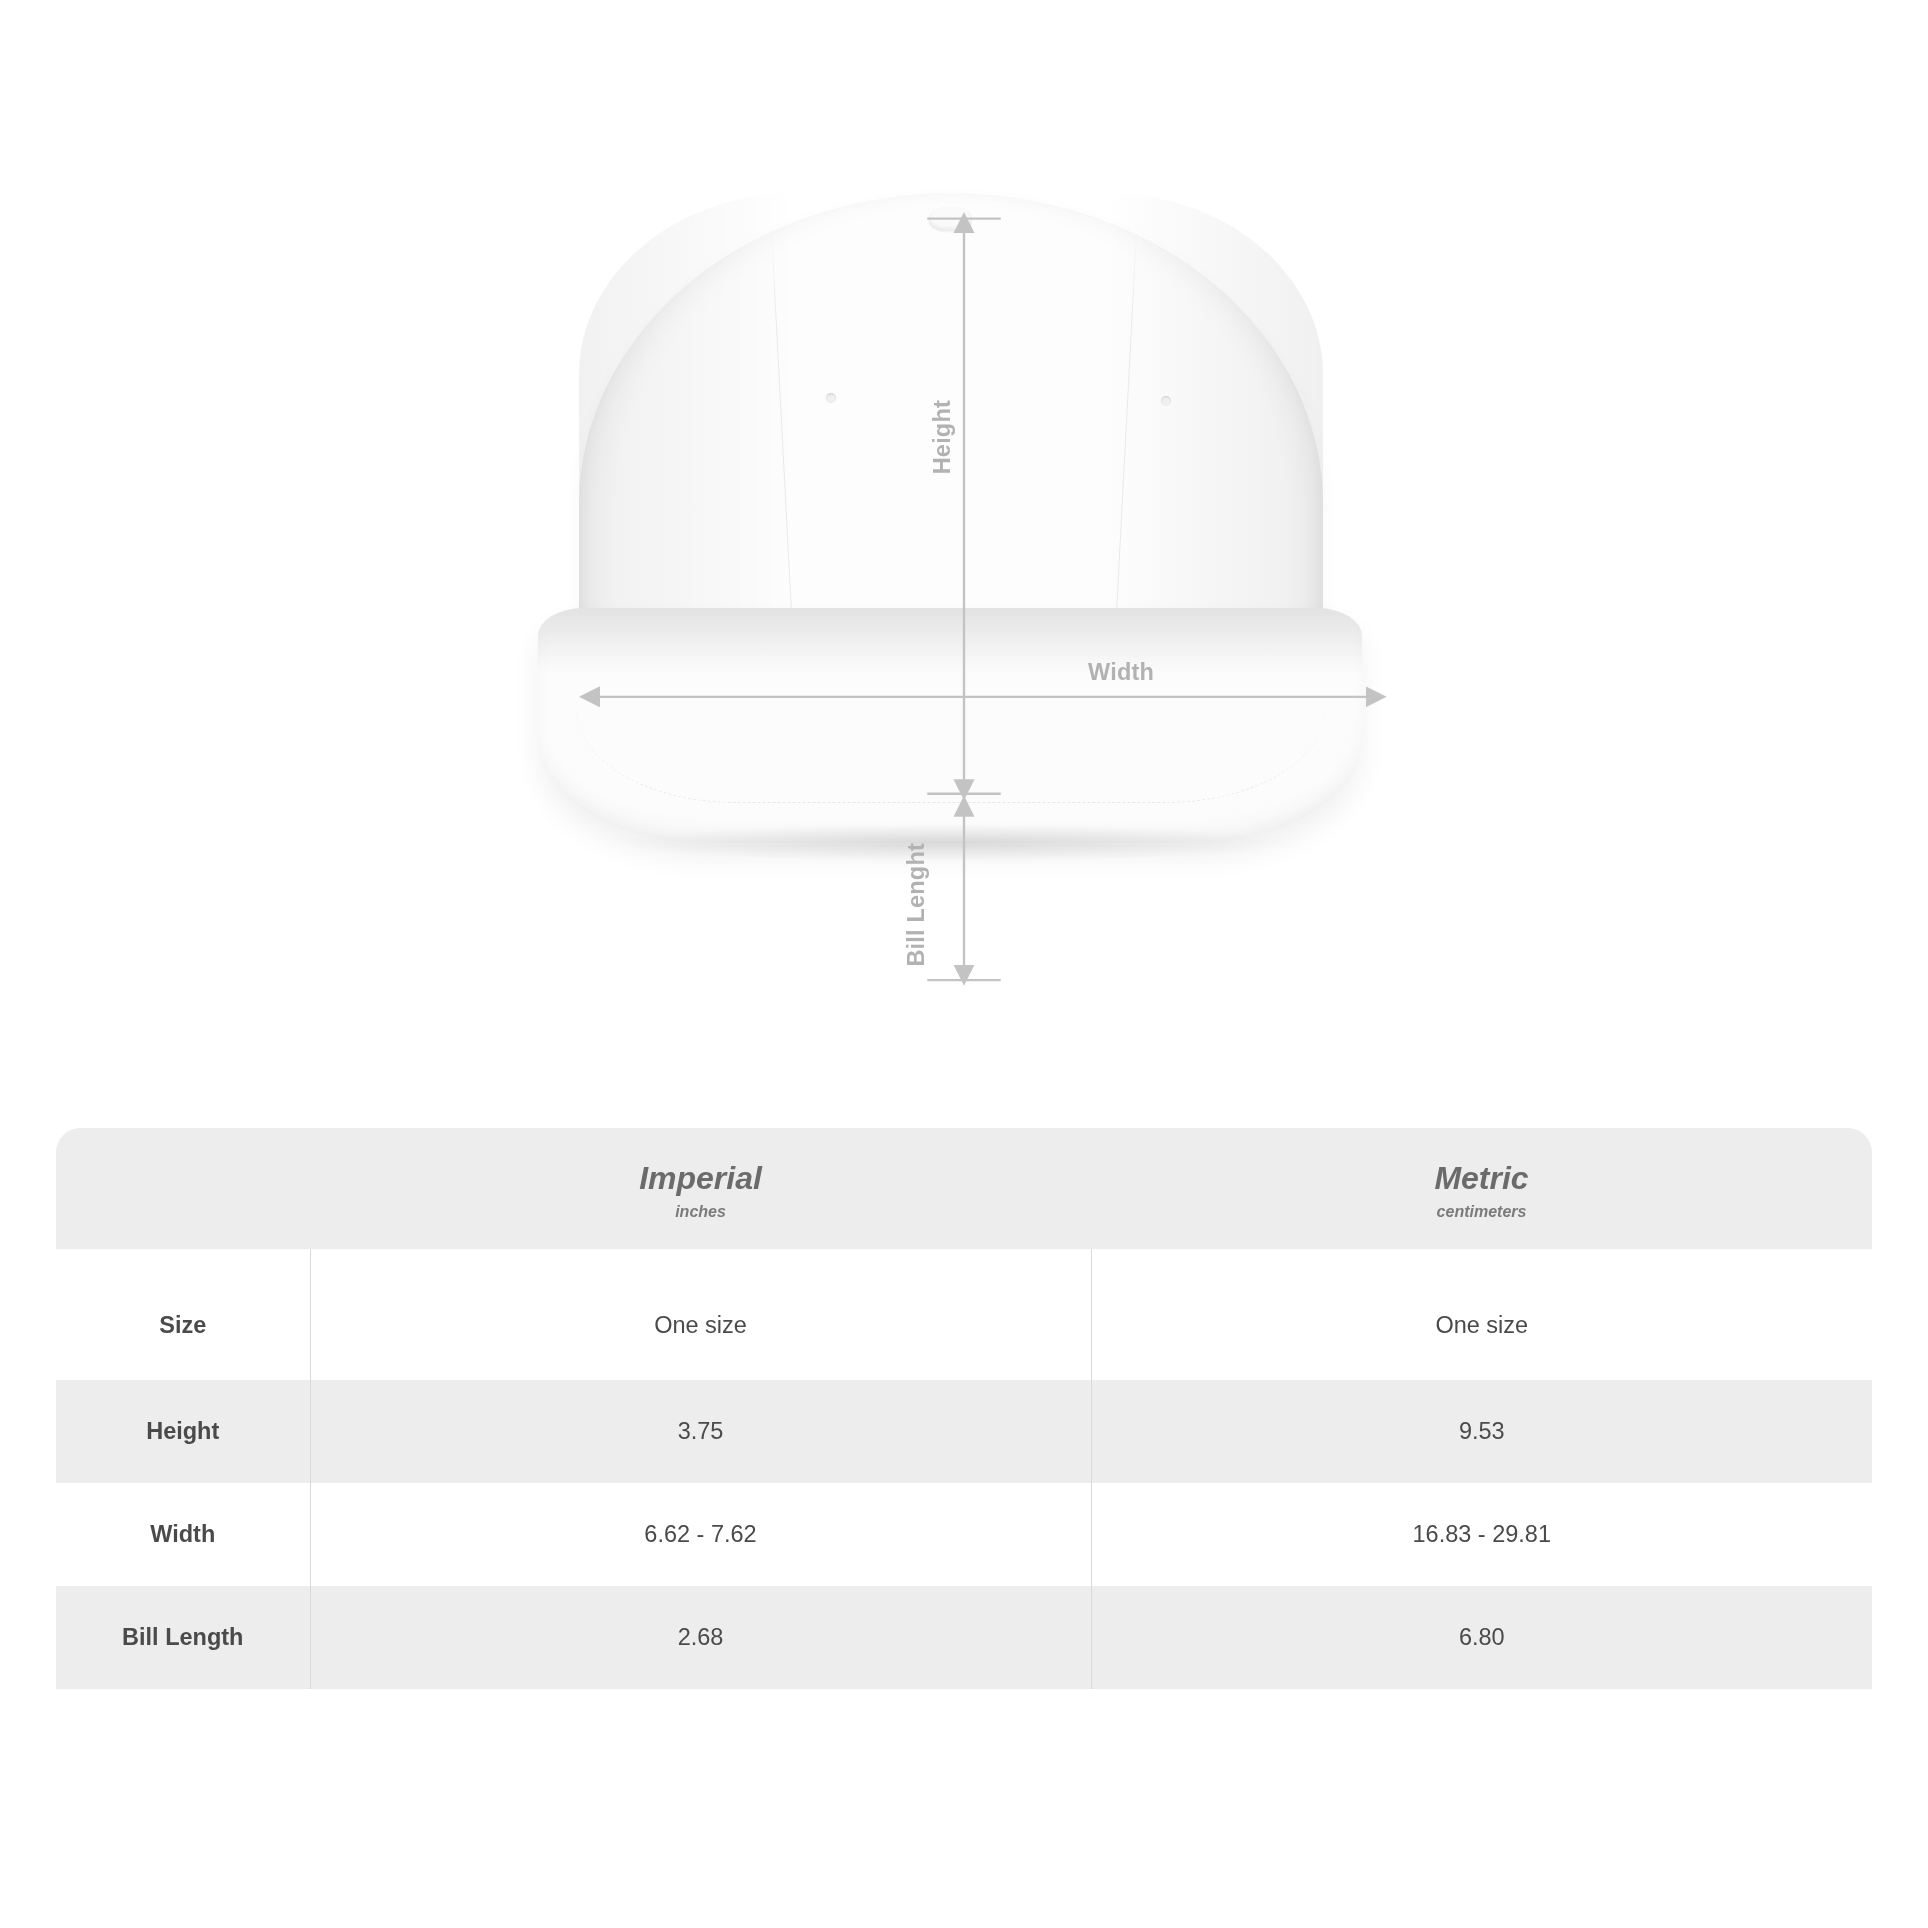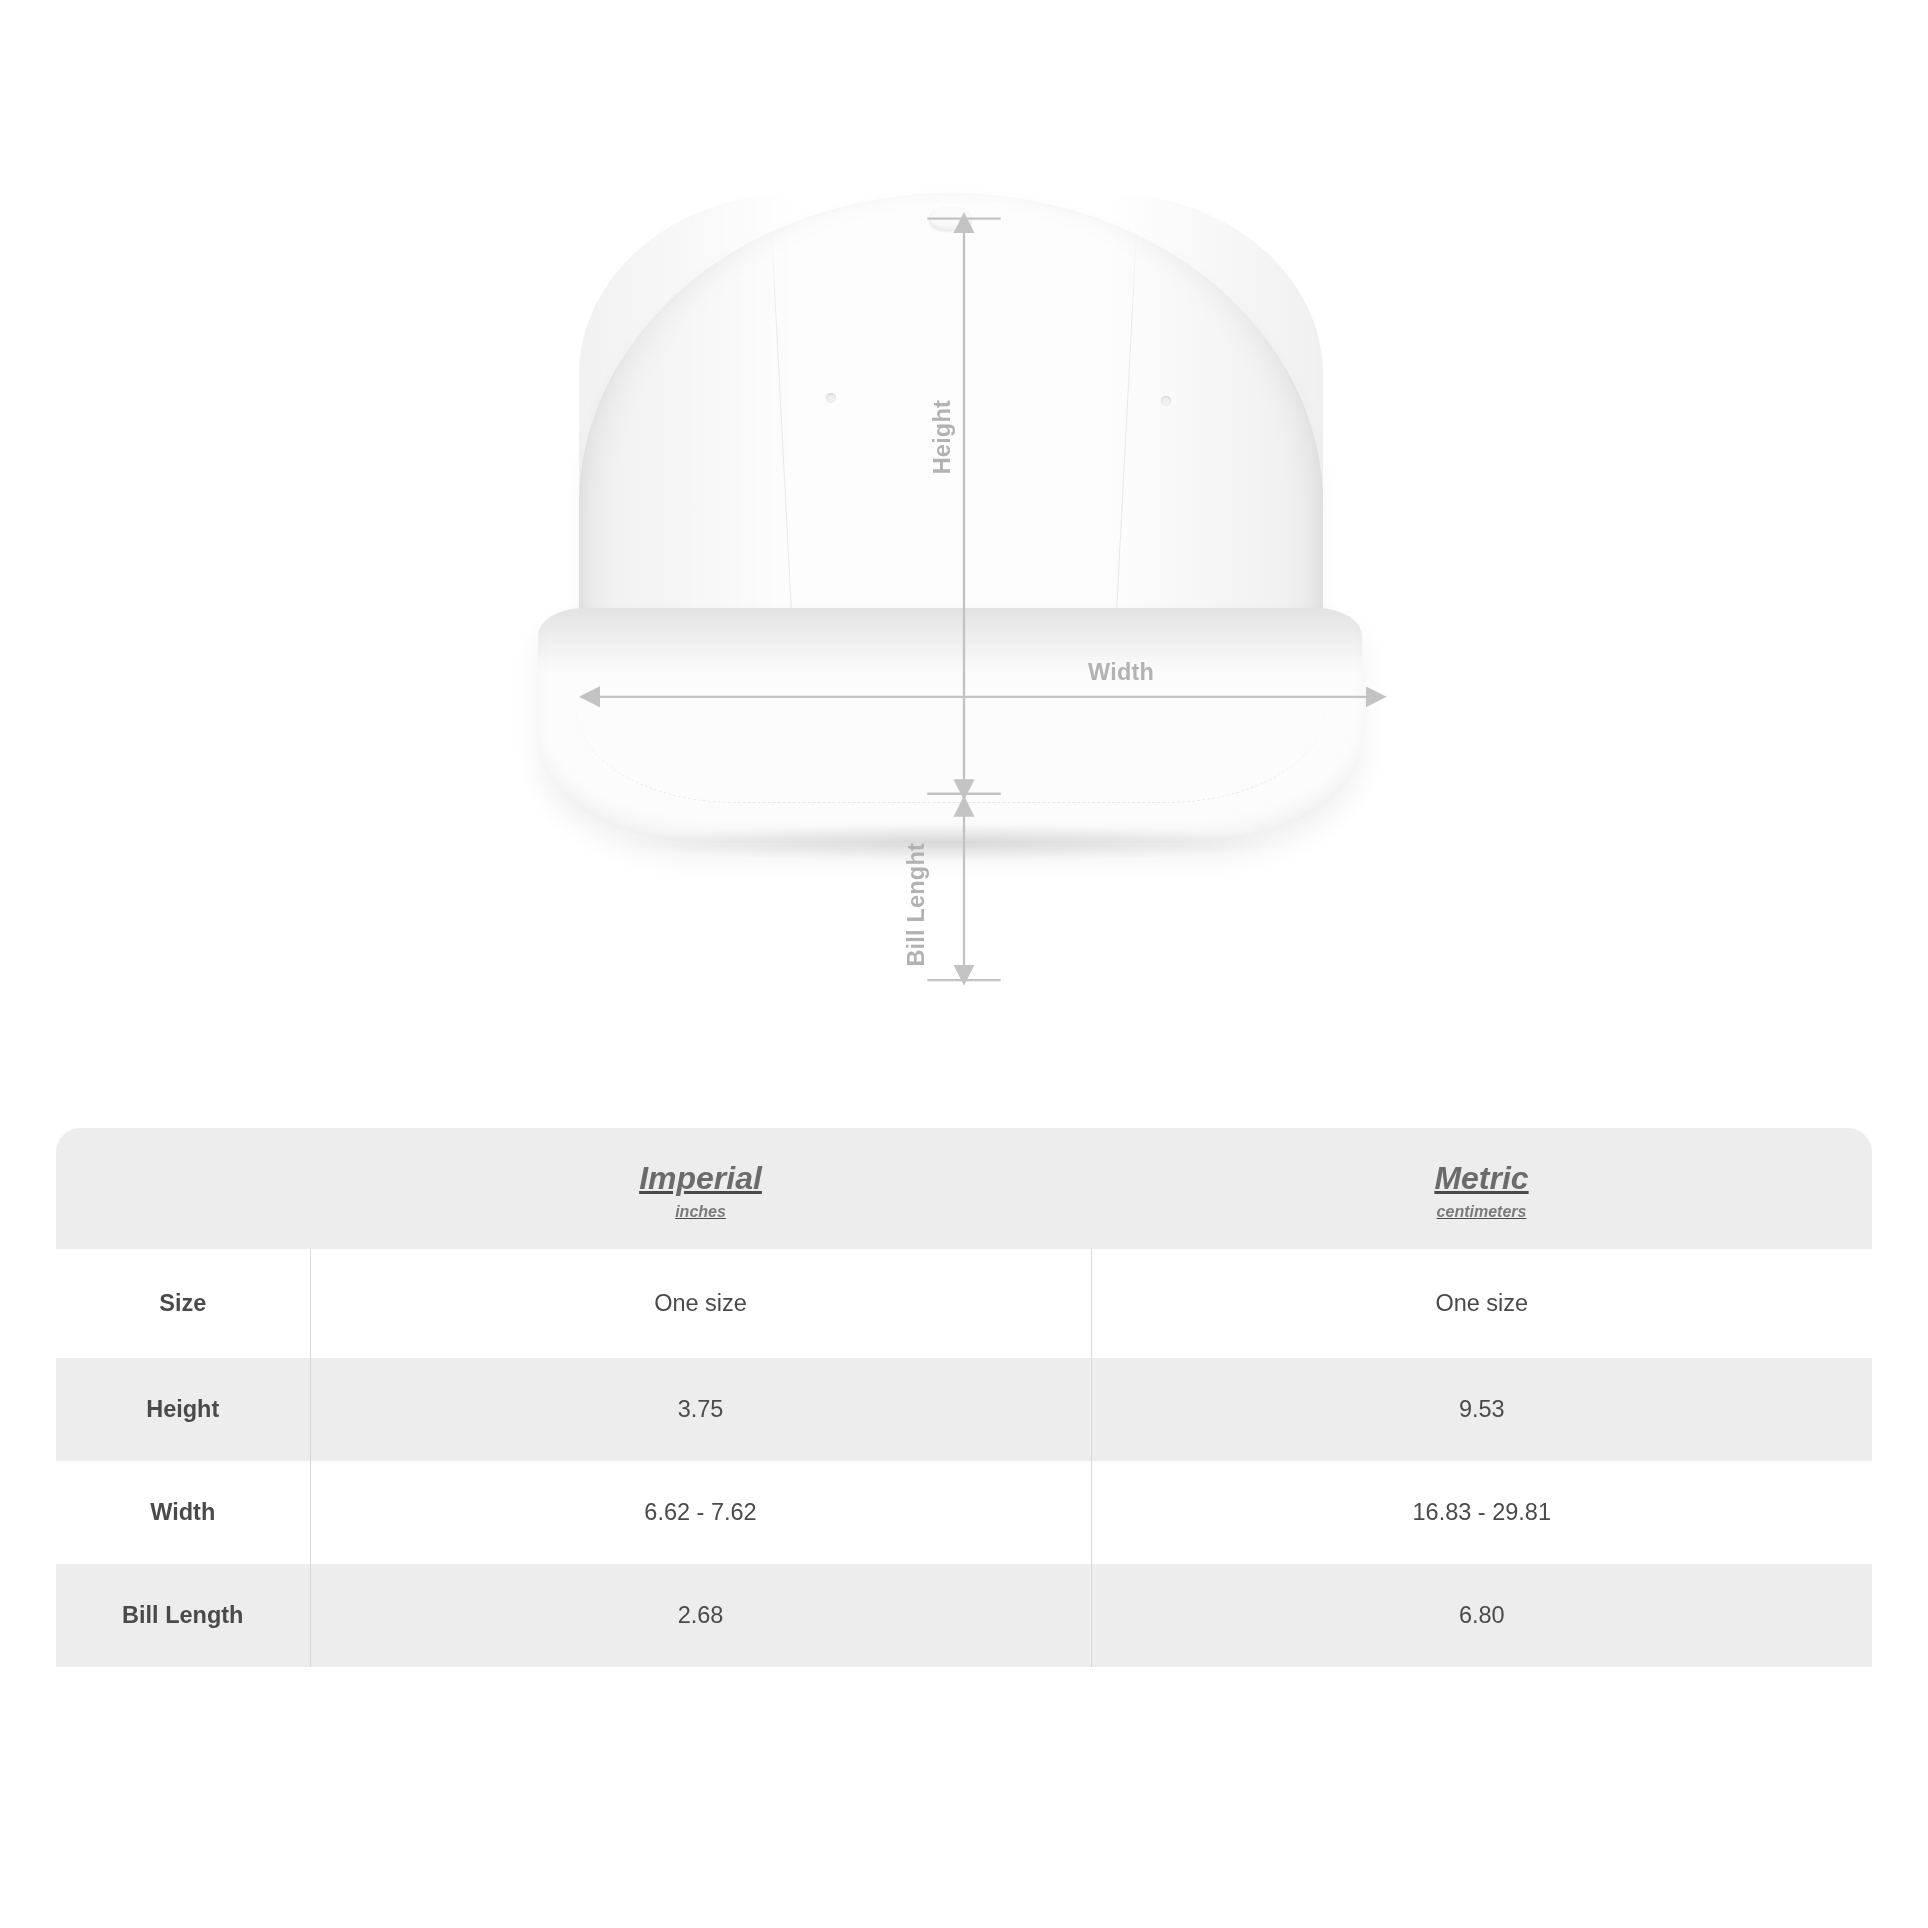--- a/index.html
+++ b/index.html
@@ -201,21 +201,20 @@
   }
   table.size-table th,
   table.size-table td {
     text-align: center;
     font-size: 23.5px;
     color: #4a4a4a;
   }
   .head-row th {
     background: #ededed;
     padding: 32px 0 28px 0;
-    text-decoration: underline;
   }
   .head-row th:first-child {
     border-radius: 24.5px 0 0 0;
   }
   .head-row th:last-child {
     border-radius: 0 24.5px 0 0;
   }
   .unit-main {
     display: block;
     font-size: 32px;
@@ -245,21 +244,21 @@
   }
   .col-sep {
     border-left: 0.9px solid #d8d8d8;
   }
   .col-first {
     width: 254px;
   }
   .col-imp, .col-met {
     width: auto;
   }
-  tr.first-body td { padding-top: 41px; padding-bottom: 41px; }
+  tr.first-body td { padding-top: 63px; padding-bottom: 41px; }
 </style>
 </head>
 <body>
 
 <div class="page">
 
   <div class="illustration">
 
     <div class="hat-wrap">
       <div class="crown">

